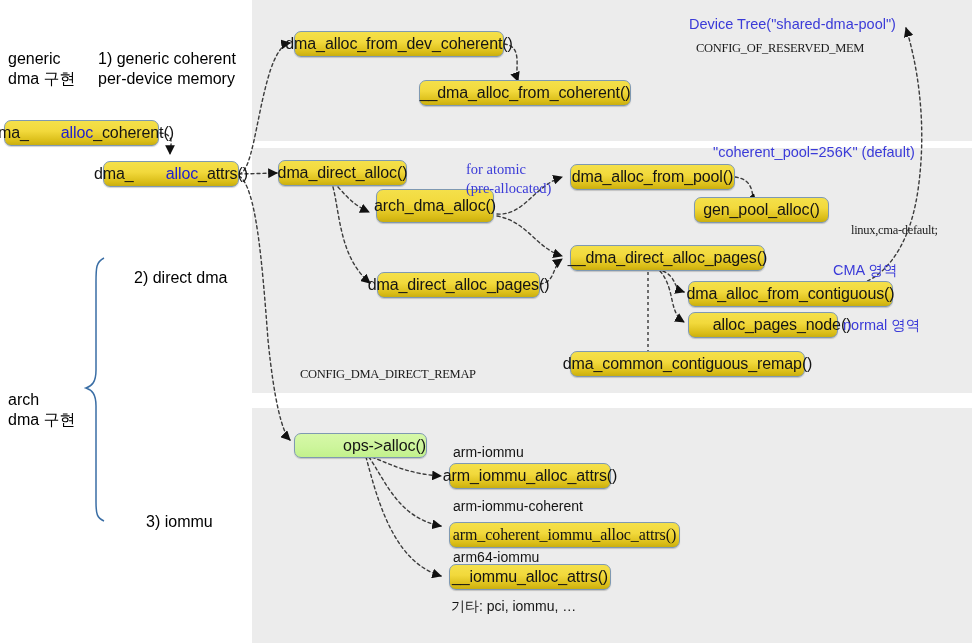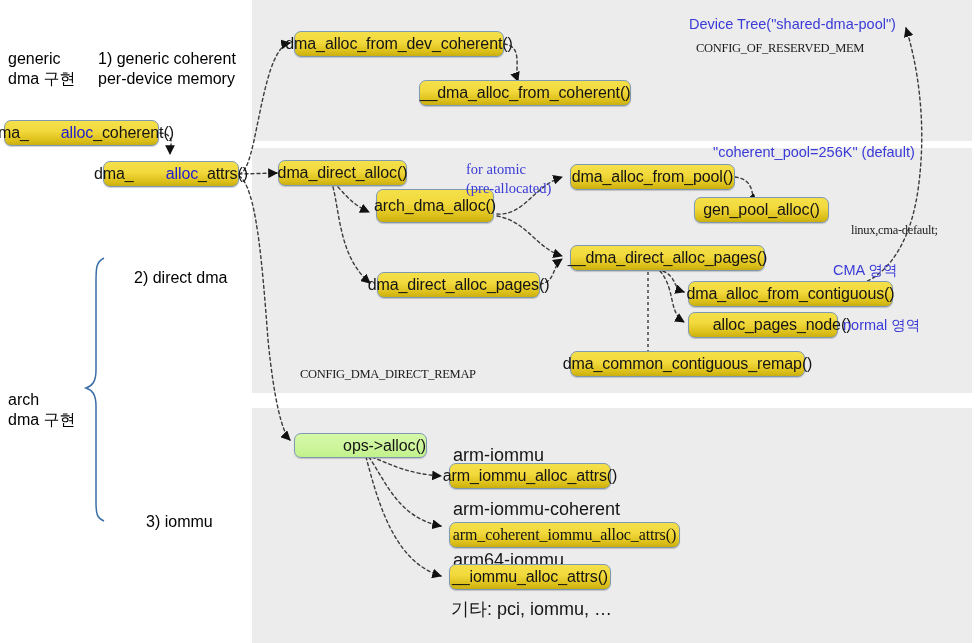--- a/index.html
+++ b/index.html
@@ -36,21 +36,21 @@
     border:1px solid #7f99b2;
     padding-left:48px;
   }
   .node .kw{color:#2020cf;margin-left:32px;}
 
   
   .lab{position:absolute;white-space:pre;line-height:1.28;}
   .lab.bold{font-weight:normal;font-size:16px;color:#000;}
   .lab.blue{color:#3a3ad8;font-size:14.5px;}
   .lab.mono{font-family:Liberation Serif, serif;font-size:12.5px;color:#1a1a1a;letter-spacing:-0.3px;}
-  .lab.plain{color:#141414;font-size:18px;}
+  .lab.plain{color:#141414;font-size:14px;}
 </style>
 </head>
 <body>
 
 <div id="stage">
 
   <div class="panel" style="left:252px;top:0px;width:720px;height:141px;"></div>
   <div class="panel" style="left:252px;top:148px;width:720px;height:245px;"></div>
   <div class="panel" style="left:252px;top:408px;width:720px;height:235px;"></div>
 

